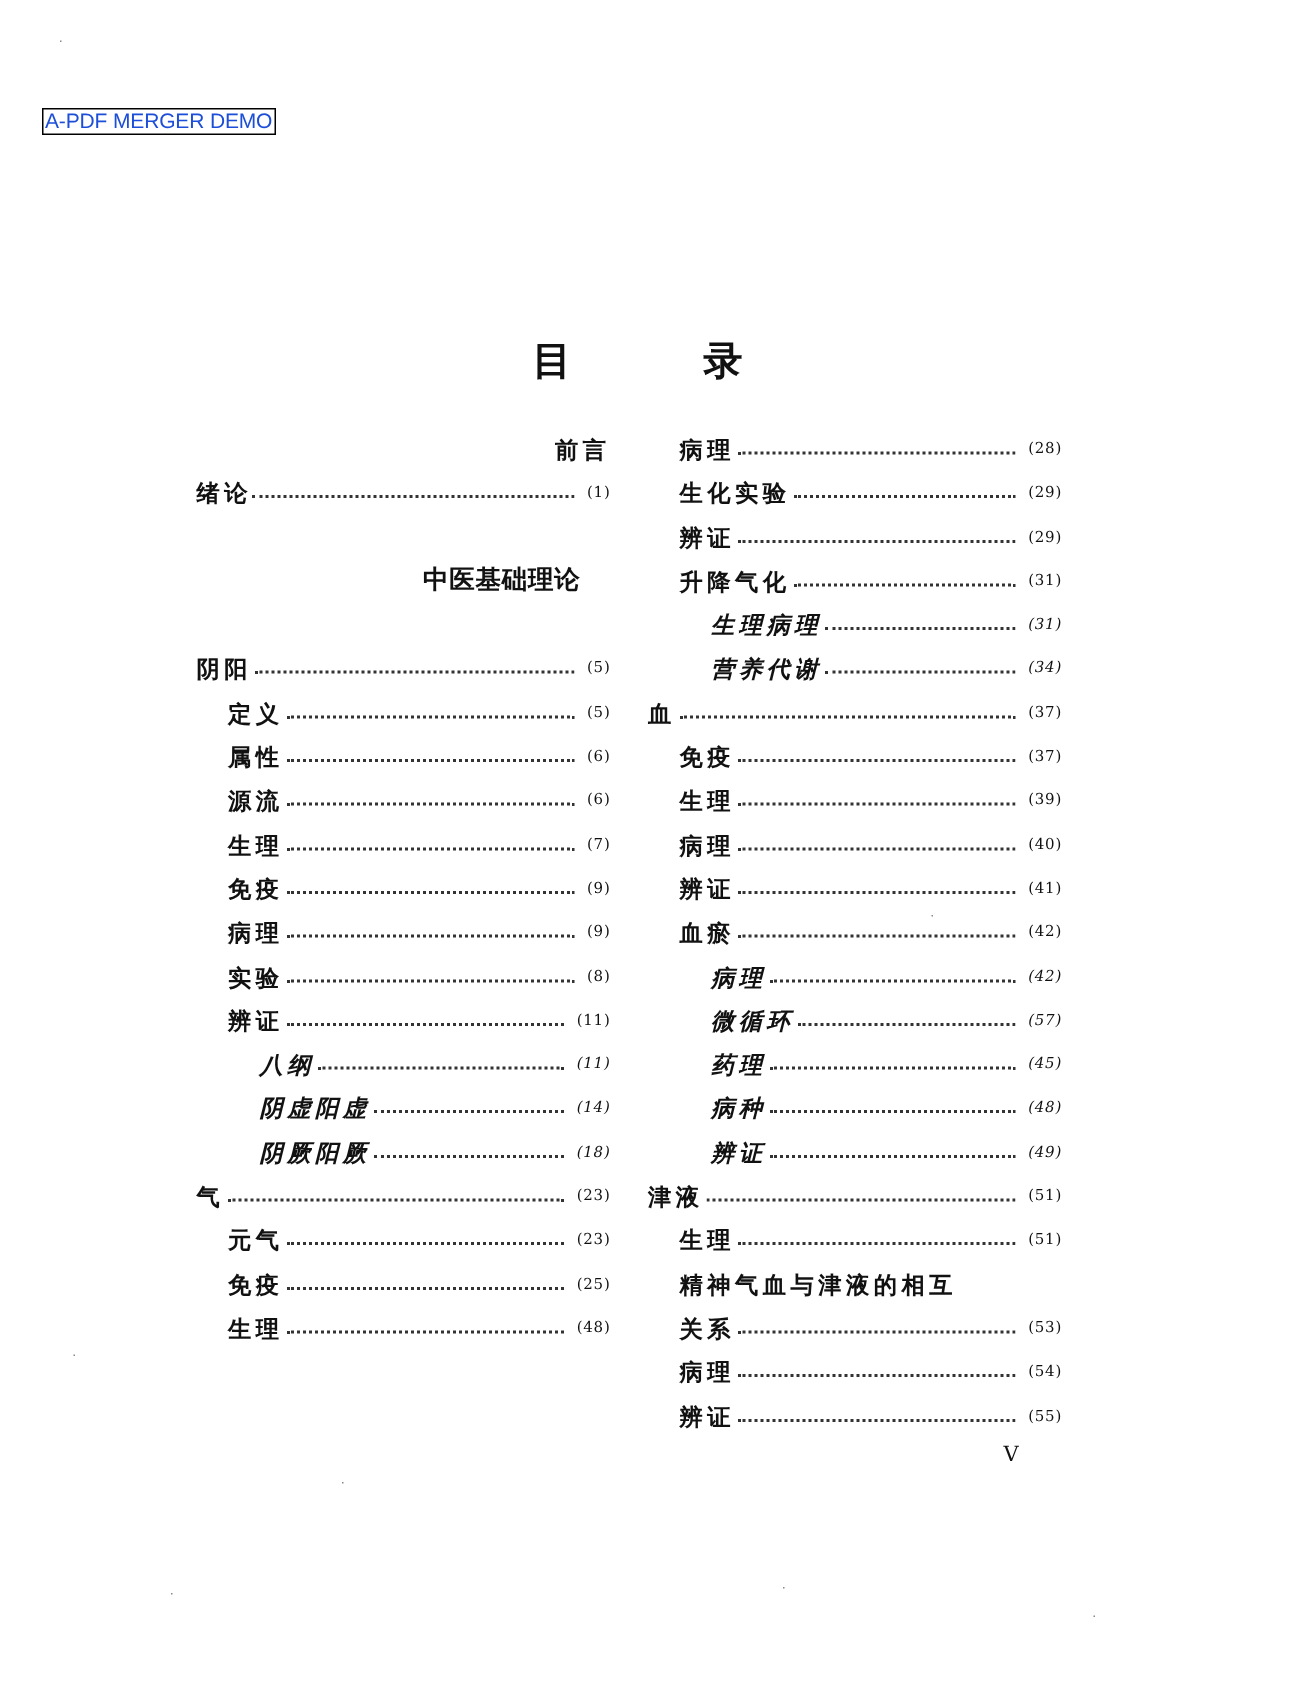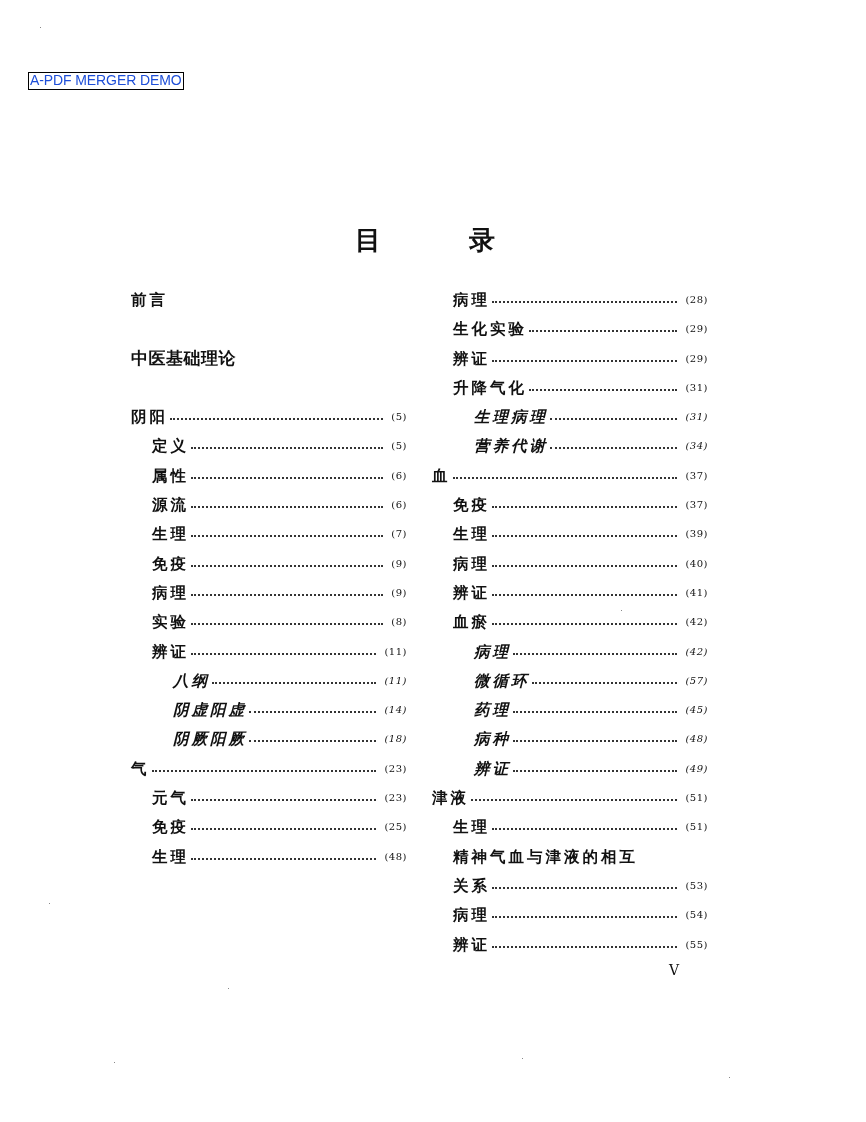--- a/index.html
+++ b/index.html
@@ -78,28 +78,28 @@
     border-top: 2px dotted #333;
   }
   .row.tight .leader { margin-left: 0; }
   .row .page {
     flex: 0 0 auto;
     font-family: "DejaVu Serif", serif;
     font-weight: normal;
     font-size: 10px;
     letter-spacing: 0.5px;
   }
-  .row.lvl0 { padding-left: 0; }
+  .row.lvl0 { padding-left: 0; justify-content: flex-end; }
   .row.lvl1 { padding-left: 21px; }
   .row.lvl2 { padding-left: 42px; font-style: italic; }
 
   .section-heading {
     height: 58.6px;
     line-height: 58.6px;
-    text-align: left;
+    text-align: right;
     font-family: "DejaVu Sans", sans-serif;
     font-weight: bold;
     font-size: 17px;
     letter-spacing: 0.5px;
     padding-right: 20px;
   }
   .spacer-half { height: 14.65px; }
 
   .footer-page {
     position: absolute;
@@ -122,20 +122,25 @@
 <div class="watermark">A-PDF MERGER DEMO</div>
 
 <div class="page-title">
   <span>目</span>
   <span>录</span>
 </div>
 
 <div class="toc-col left">
   <div class="row lvl0">
     <span class="label">前言</span>
+  </div>
+  <div class="row lvl0 tight">
+    <span class="label">绪论</span>
+    <span class="leader"></span>
+    <span class="page">(1)</span>
   </div>
   <div class="spacer-half"></div>
   <div class="section-heading">中医基础理论</div>
   <div class="spacer-half"></div>
   <div id="left-entries">
       <div class="row lvl0">
         <span class="label">阴阳</span>
         <span class="leader"></span>
         <span class="page">(5)</span>
       </div>

